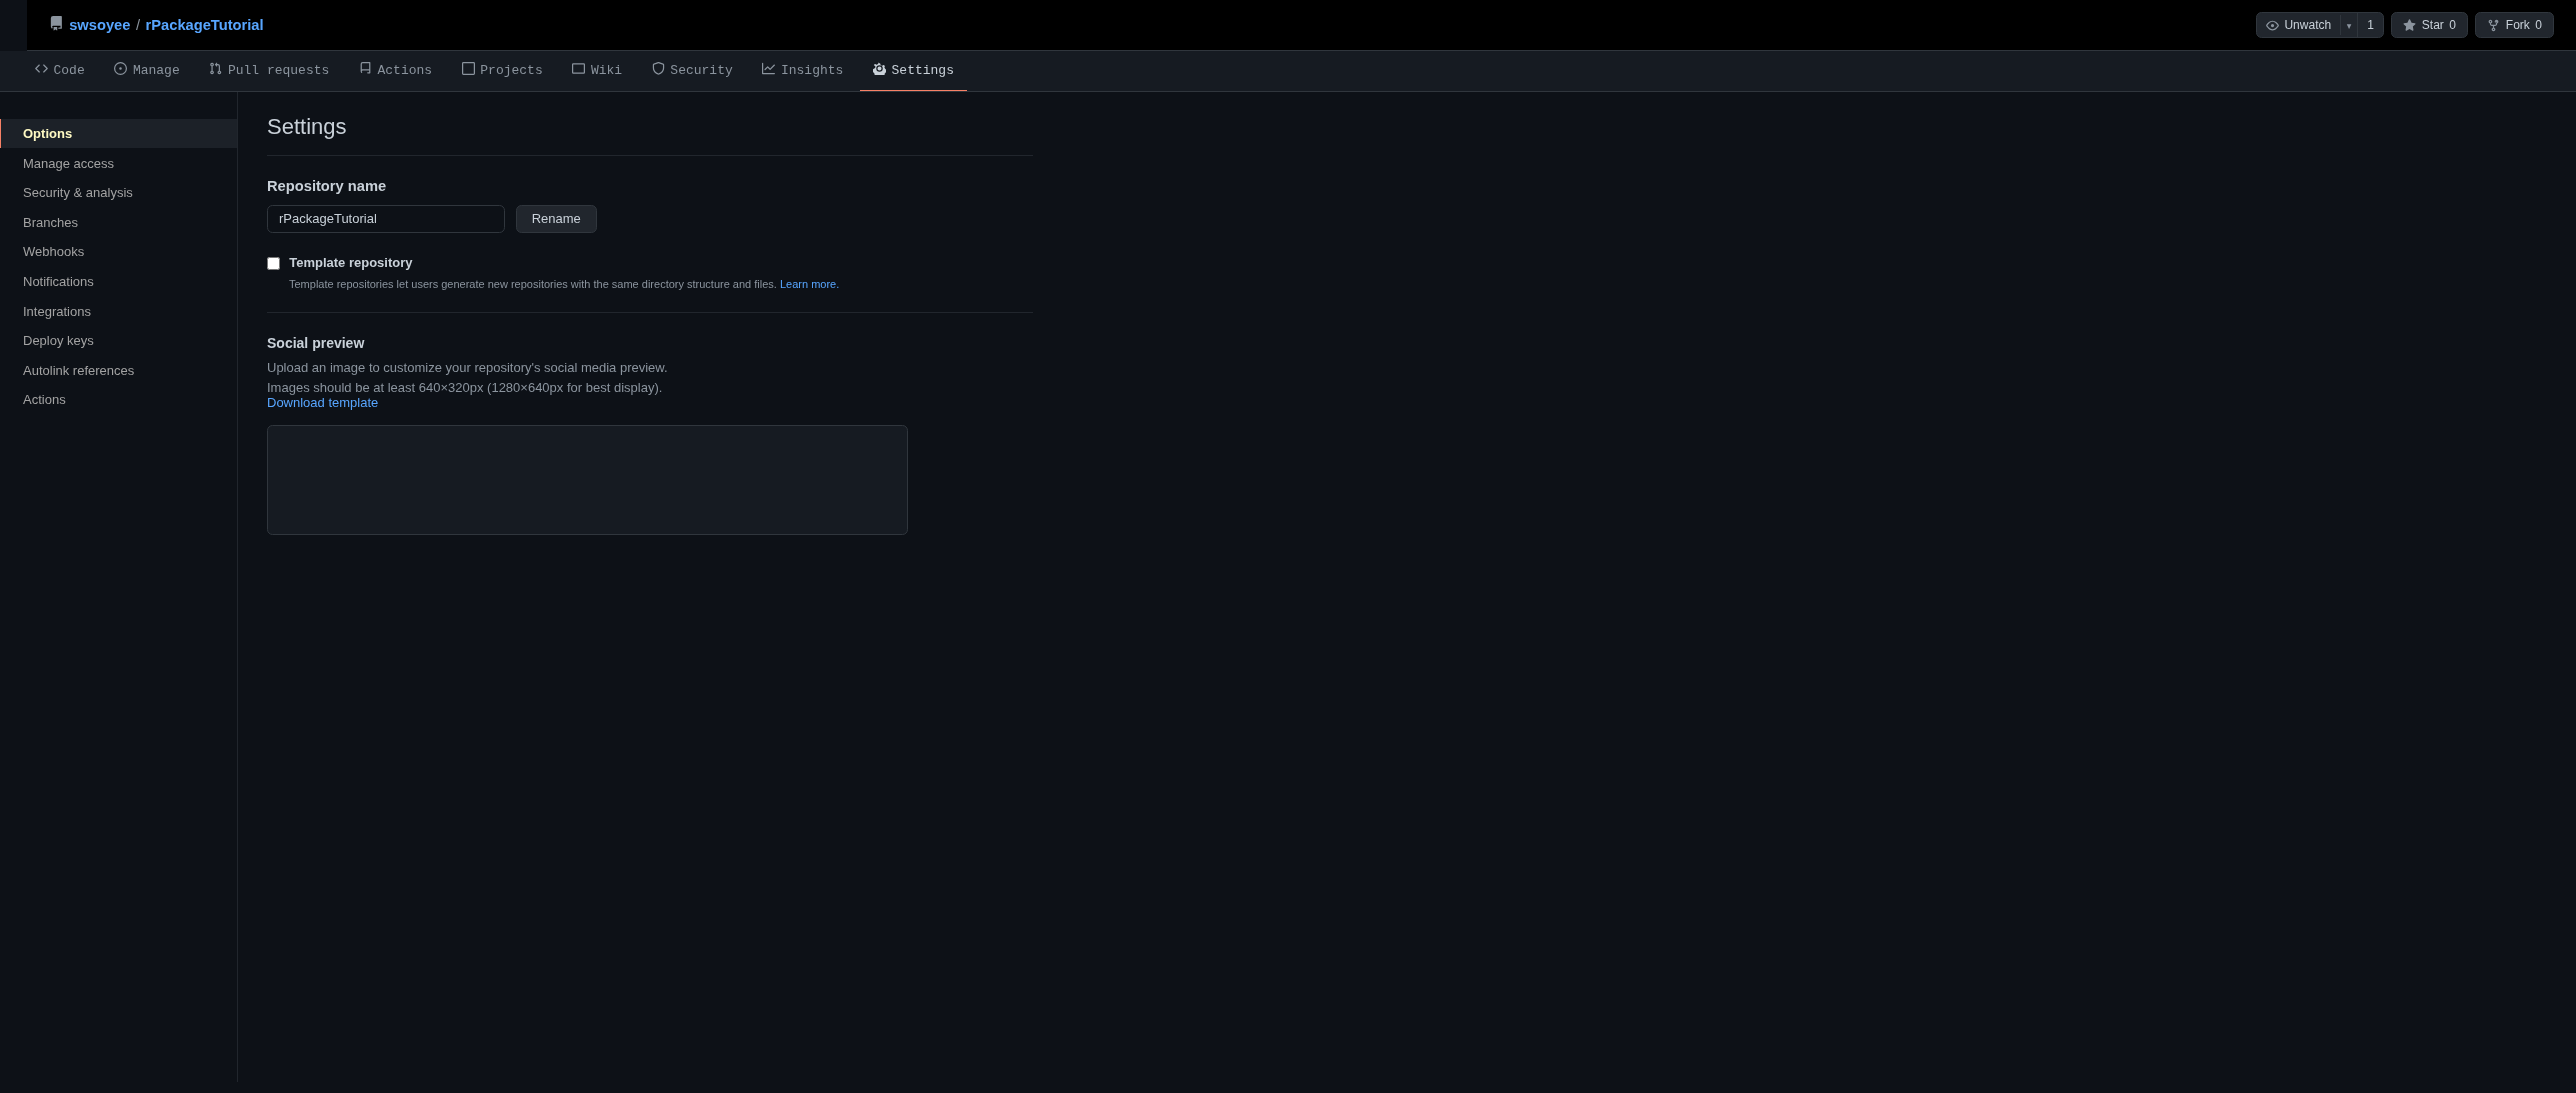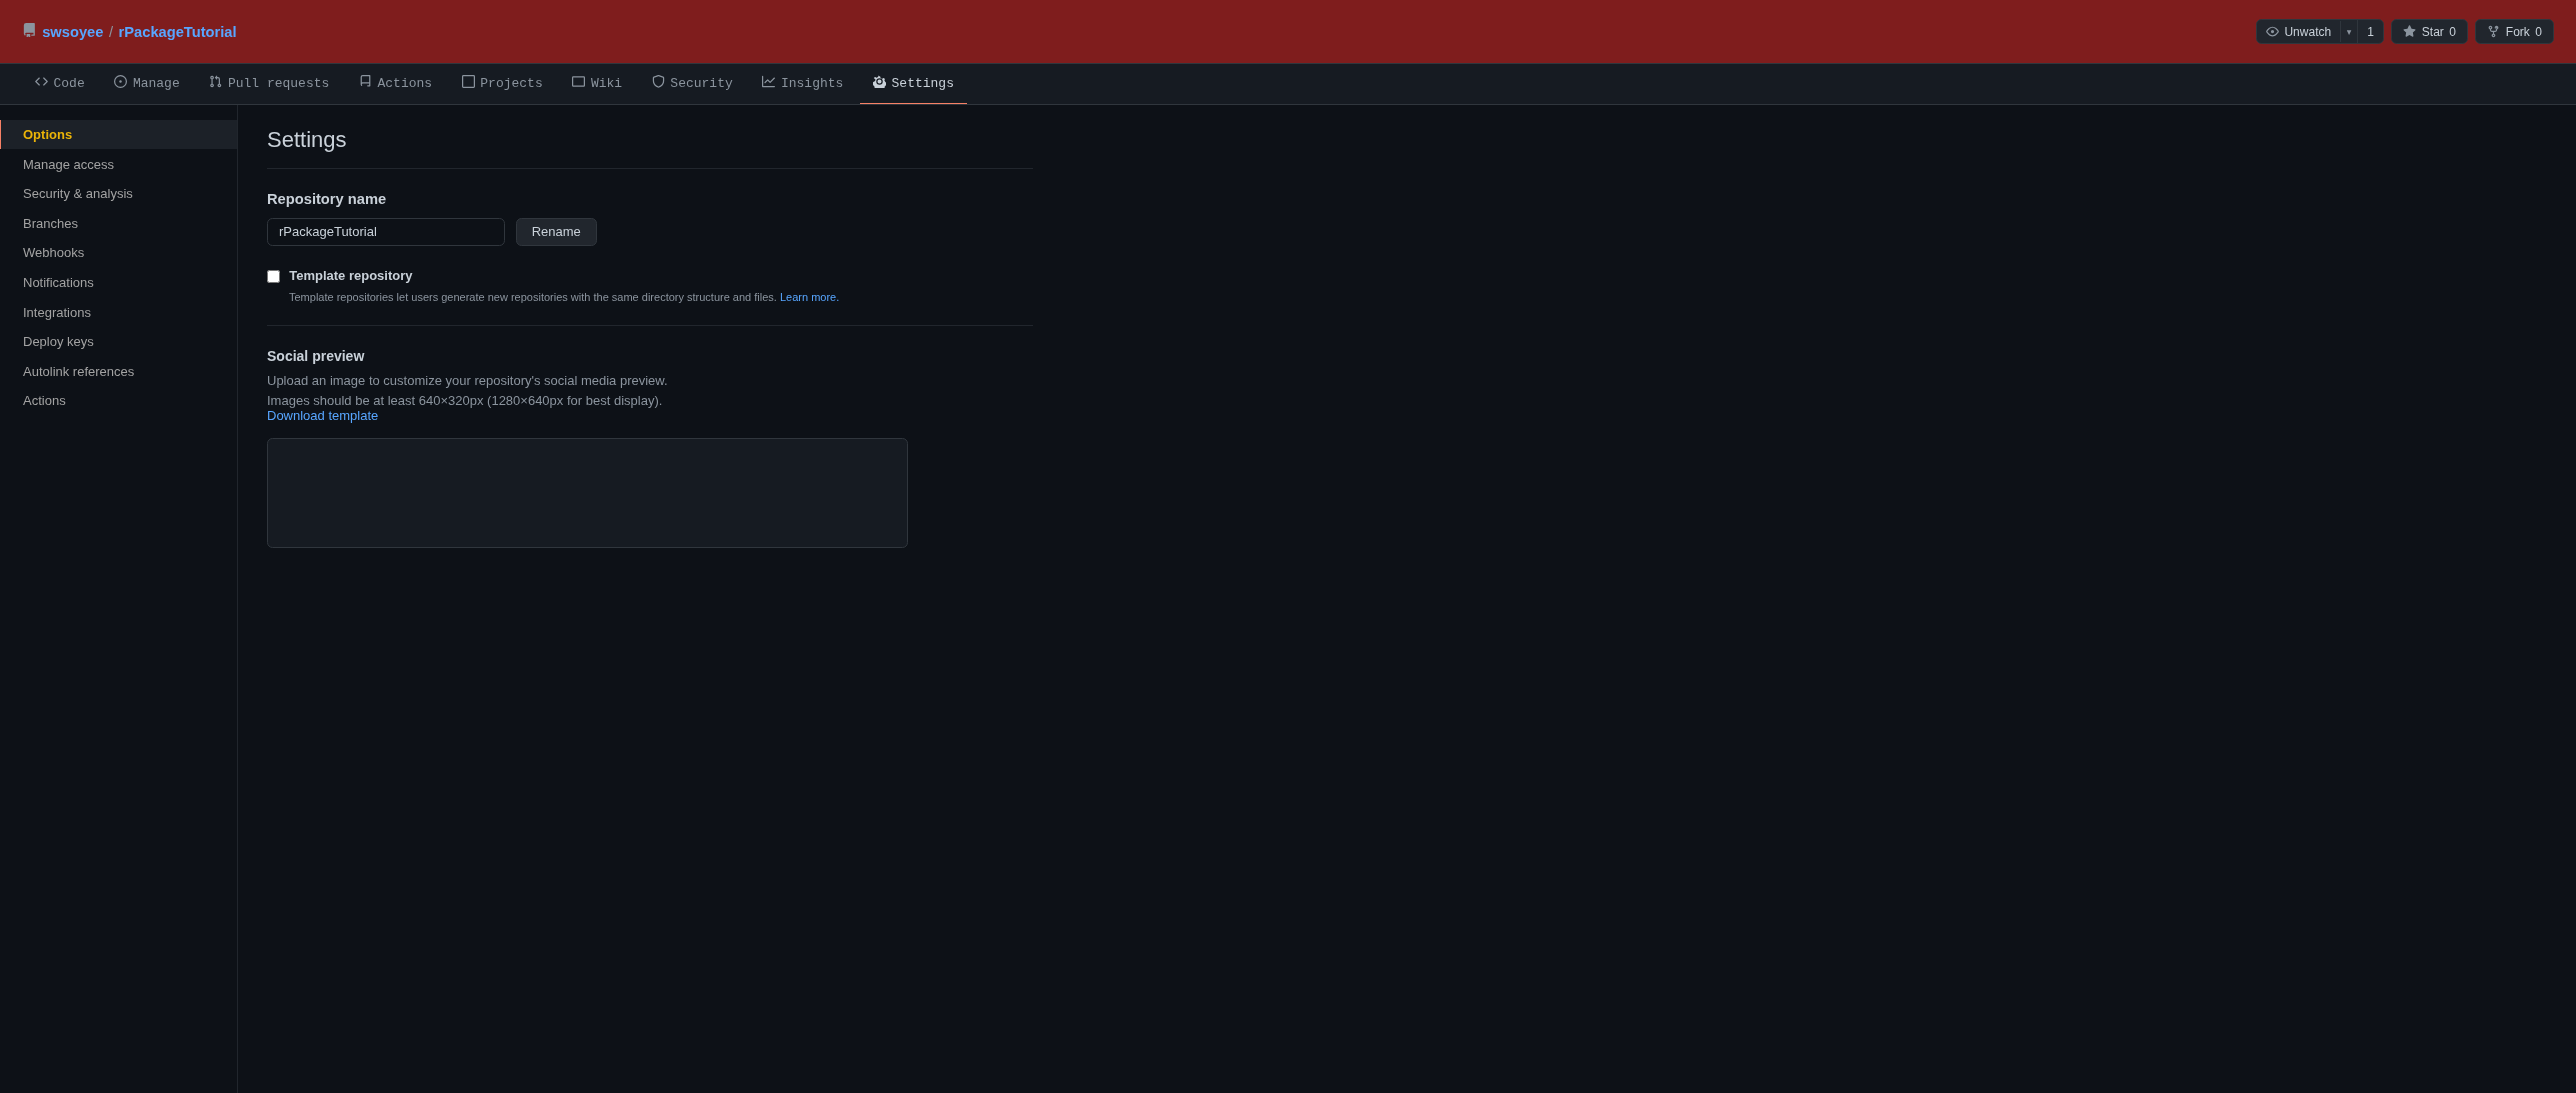--- a/index.html
+++ b/index.html
@@ -6,27 +6,28 @@
     body {
       background: #0d1117;
       color: #c9d1d9;
       font-family: -apple-system, BlinkMacSystemFont, "Segoe UI", Helvetica, Arial, sans-serif;
       font-size: 13px;
       min-height: 100vh;
     }
 
     
     .topbar {
-      background: #7f1d1d;
+      background: #000000;
       border-bottom: 0.9px solid #30363d;
       padding: 0 22px;
       display: flex;
       align-items: center;
-      height: 64px;
+      height: 51px;
       gap: 14.7px;
+      margin-left: 27px;
     }
     .topbar-repo {
       display: flex;
       align-items: center;
       gap: 5.5px;
       font-size: 14.7px;
       color: #c9d1d9;
     }
     .topbar-repo .repo-icon {
       color: #8b949e;
@@ -136,21 +137,22 @@
       color: #a3a3a3;
       font-size: 13px;
       cursor: pointer;
       text-decoration: none;
       border-left: 1.8px solid transparent;
     }
     .sidebar-item.active {
       background: #1c2128;
       border-left: 1.8px solid #f78166;
       font-weight: 600;
-      color: #eab308;
+      color: #fef9c3;
+      margin-top: 12px;
     }
 
     
     .content {
       flex: 1;
       padding: 22px 29px;
       max-width: 824px;
     }
     .page-title {
       font-size: 22px;

